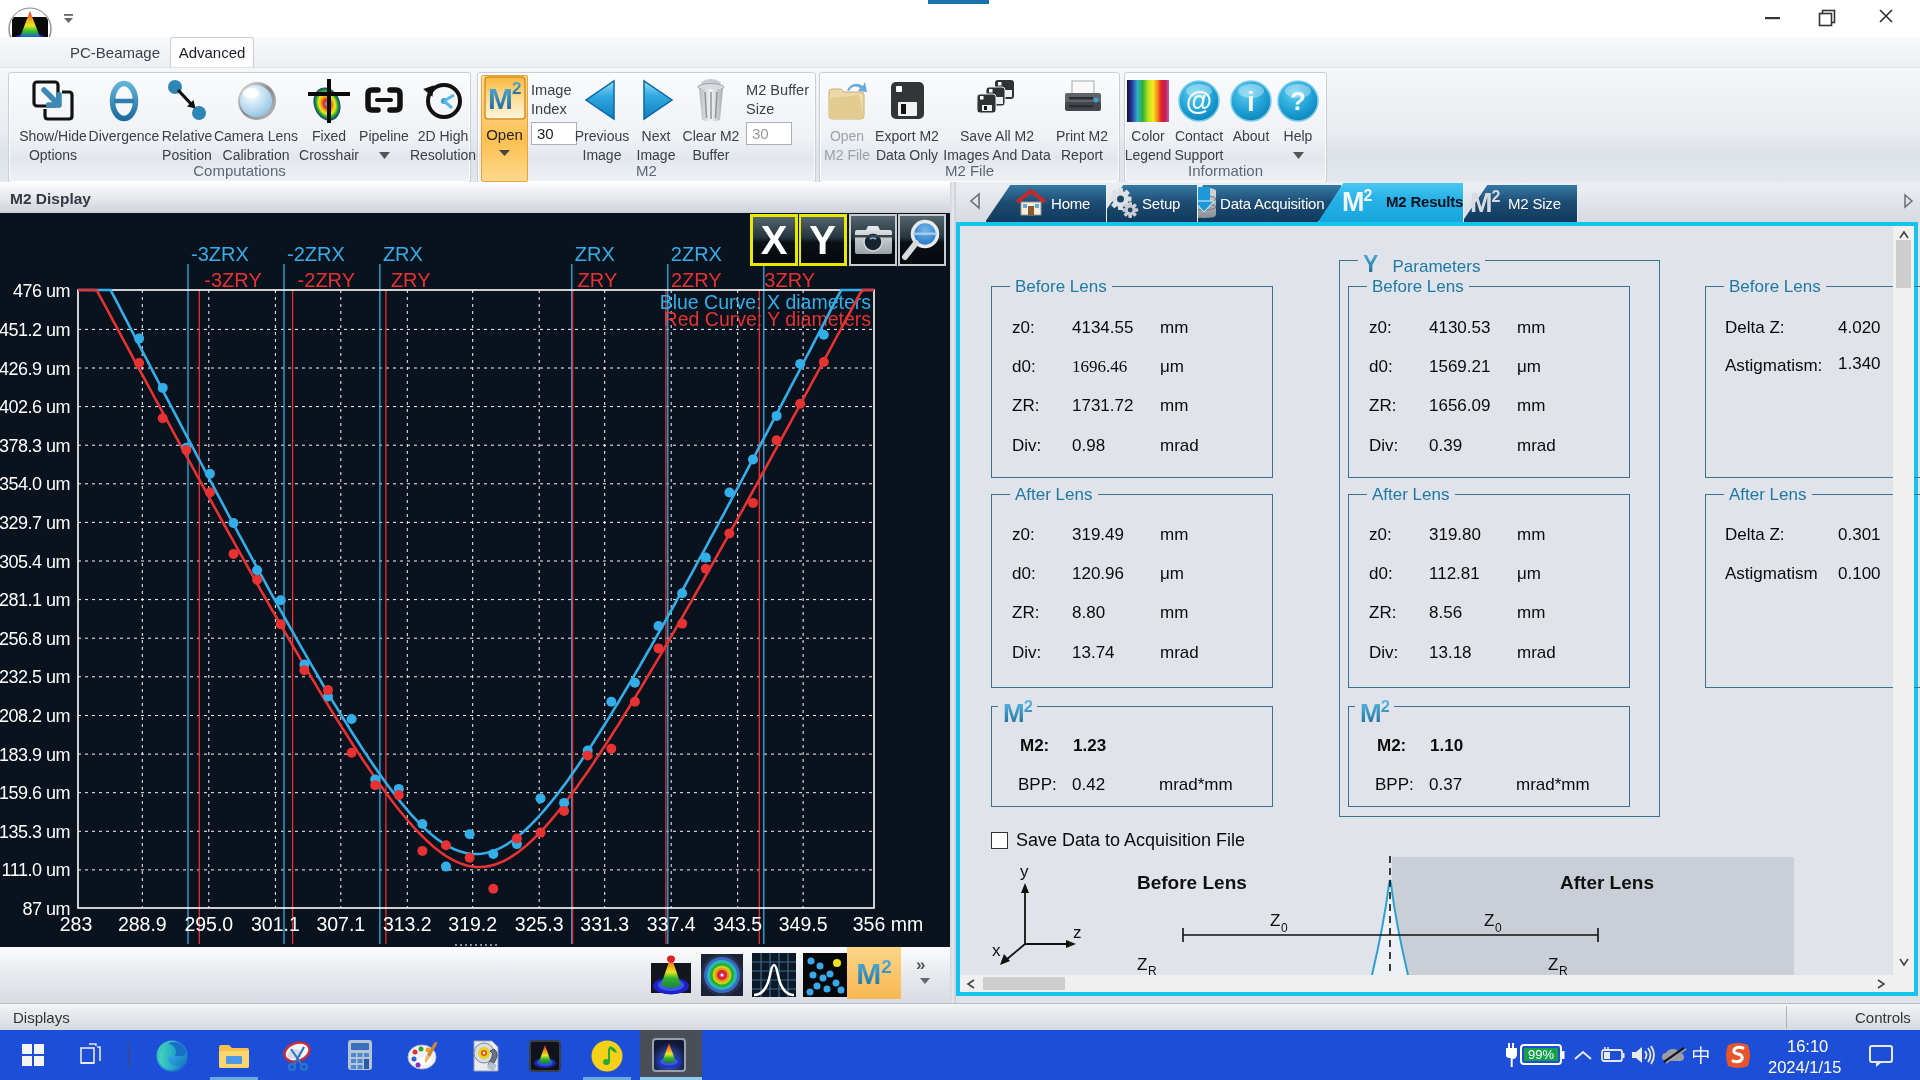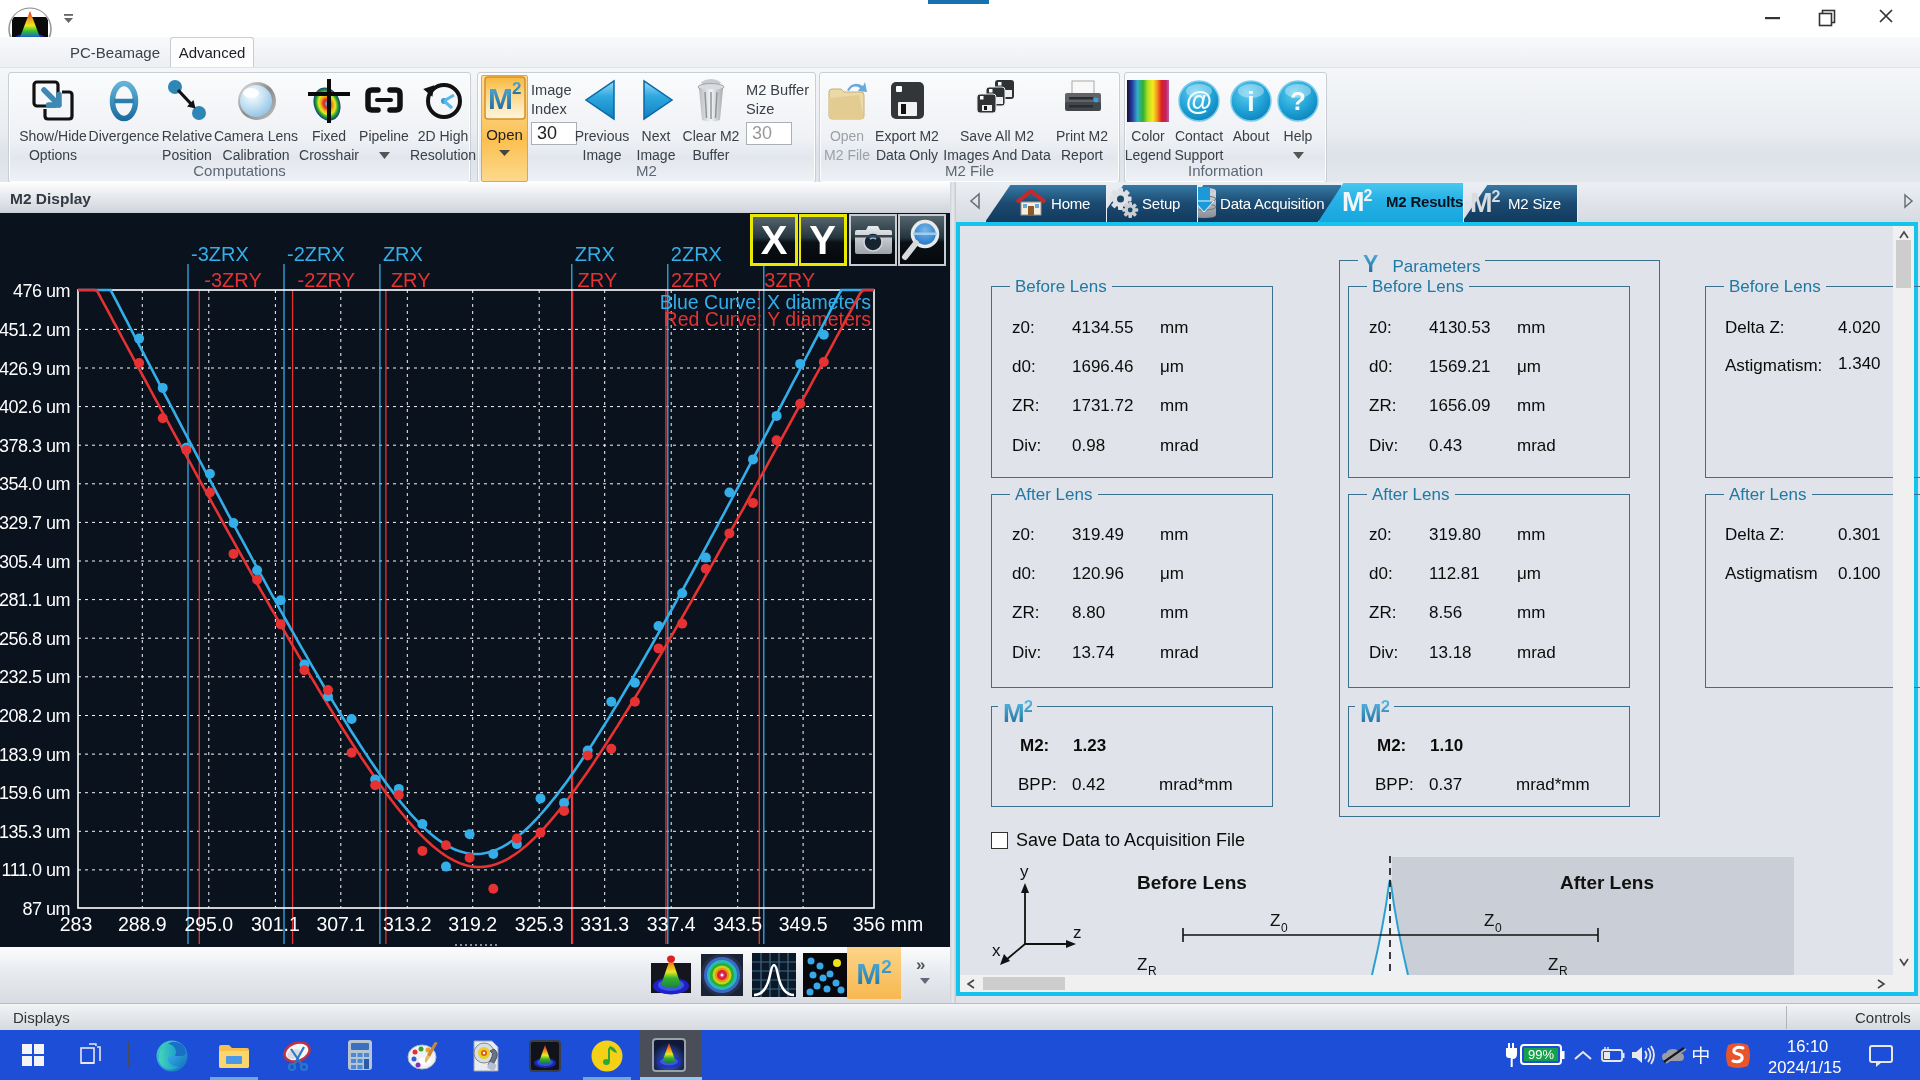--- a/index.html
+++ b/index.html
@@ -8,21 +8,21 @@
 #bluestrip{left:928px;top:0;width:61px;height:4px;background:#1872b0;}
 #tabrow{left:0;top:37px;width:1920px;height:30px;background:linear-gradient(#f8f9fb,#eceff3);}
 #tab-pcb{left:60px;top:37px;width:110px;height:30px;line-height:31px;text-align:center;font-size:15px;color:#3c424a;}
 #tab-adv{left:170px;top:37px;width:84px;height:30px;line-height:30px;text-align:center;font-size:15px;color:#1c1f24;background:#fdfdfe;border:1px solid #c9cdd3;border-bottom:none;border-radius:3px 3px 0 0;}
 #ribbon{left:0;top:67px;width:1920px;height:118px;background:linear-gradient(#f4f6f8,#e9ecf0 55%,#dde2e9 75%,#e4e8ee);border-bottom:1px solid #b9bec6;border-top:1px solid #dfe3e8;}
 .grpbox{position:absolute;top:4px;height:111px;border:1px solid #c9ced5;border-radius:3px;background:linear-gradient(#fafbfc,#eff1f5 60%,#e3e7ed 78%,#eef1f5);box-shadow:inset 0 0 0 1px #fdfdfe;}
 .grplabel{position:absolute;bottom:3px;left:0;right:0;text-align:center;font-size:15px;color:#5d6774;}
 .rbtn{position:absolute;top:2px;text-align:center;font-size:14px;line-height:18.5px;color:#3a4048;}
 .rbtn .ric{height:52px;display:flex;align-items:center;justify-content:center;}
 .gray{color:#9aa1a9;}
-.rinput{position:absolute;height:23px;background:#fff;border:1px solid #aab0b8;font-size:18px;color:#222;padding-left:5px;line-height:21px;}
+.rinput{position:absolute;height:23px;background:#fff;border:1px solid #aab0b8;font-size:15px;color:#222;padding-left:5px;line-height:21px;}
 #m2open{left:3px;top:2px;width:47px;height:107px;background:linear-gradient(#fddd9a,#fcc96a 45%,#fbbf4e 60%,#fdd98d);border:1px solid #e8a33d;border-radius:2px;text-align:center;}
 
 #lheader{left:0;top:182px;width:950px;height:31px;background:linear-gradient(#fdfdfe,#e9ebef 40%,#d3d7dd 92%,#c9cdd4);border-top:1px solid #fff;}
 #lheader span{position:absolute;left:10px;top:7px;font-size:15.5px;font-weight:bold;color:#333a44;}
 #dispsel{left:0;top:947px;width:950px;height:56px;background:linear-gradient(#fbfcfd,#e8ebef 45%,#d8dce2);}
 #dispsel .dico{position:absolute;top:6px;width:44px;height:44px;}
 
 #splitter{left:950px;top:182px;width:6px;height:821px;background:linear-gradient(90deg,#cfd3d9,#e8eaee,#c4c8cf);}
 #rtabs{left:956px;top:182px;width:964px;height:40px;background:linear-gradient(#eceff2,#d6dbe2);}
 .rtab{position:absolute;top:2px;height:38px;color:#fff;font-size:15px;letter-spacing:-0.2px;}
@@ -703,21 +703,21 @@
   </div>
 <div id="rpanel" class="abs">
     <div id="rcontent">
       <div class="gb" style="left:31px;top:60px;width:282px;height:192px">
         <span style="left:18px">Before Lens</span>
       </div>
       <div class="prow" style="left:52px;top:92px;">z0:</div>
       <div class="prow" style="left:112px;top:92px;">4134.55</div>
       <div class="prow" style="left:200px;top:92px">mm</div>
       <div class="prow" style="left:52px;top:131px;">d0:</div>
-      <div class="prow" style="left:112px;top:131px;">1696.46</div>
+      <div class="prow" style="left:112px;top:131px;font-family:Liberation Serif, serif;">1696.46</div>
       <div class="prow" style="left:200px;top:131px">μm</div>
       <div class="prow" style="left:52px;top:170px;">ZR:</div>
       <div class="prow" style="left:112px;top:170px;">1731.72</div>
       <div class="prow" style="left:200px;top:170px">mm</div>
       <div class="prow" style="left:52px;top:210px;">Div:</div>
       <div class="prow" style="left:112px;top:210px;">0.98</div>
       <div class="prow" style="left:200px;top:210px">mrad</div>
       <div class="gb" style="left:31px;top:268px;width:282px;height:194px">
         <span style="left:18px">After Lens</span>
       </div>
@@ -750,21 +750,21 @@
       <div class="prow" style="left:409px;top:92px;">z0:</div>
       <div class="prow" style="left:469px;top:92px;">4130.53</div>
       <div class="prow" style="left:557px;top:92px">mm</div>
       <div class="prow" style="left:409px;top:131px;">d0:</div>
       <div class="prow" style="left:469px;top:131px;">1569.21</div>
       <div class="prow" style="left:557px;top:131px">μm</div>
       <div class="prow" style="left:409px;top:170px;">ZR:</div>
       <div class="prow" style="left:469px;top:170px;">1656.09</div>
       <div class="prow" style="left:557px;top:170px">mm</div>
       <div class="prow" style="left:409px;top:210px;">Div:</div>
-      <div class="prow" style="left:469px;top:210px;">0.43</div>
+      <div class="prow" style="left:469px;top:210px;">0.39</div>
       <div class="prow" style="left:557px;top:210px">mrad</div>
       <div class="gb" style="left:388px;top:268px;width:282px;height:194px">
         <span style="left:18px">After Lens</span>
       </div>
       <div class="prow" style="left:409px;top:299px;">z0:</div>
       <div class="prow" style="left:469px;top:299px;">319.80</div>
       <div class="prow" style="left:557px;top:299px">mm</div>
       <div class="prow" style="left:409px;top:338px;">d0:</div>
       <div class="prow" style="left:469px;top:338px;">112.81</div>
       <div class="prow" style="left:557px;top:338px">μm</div>

